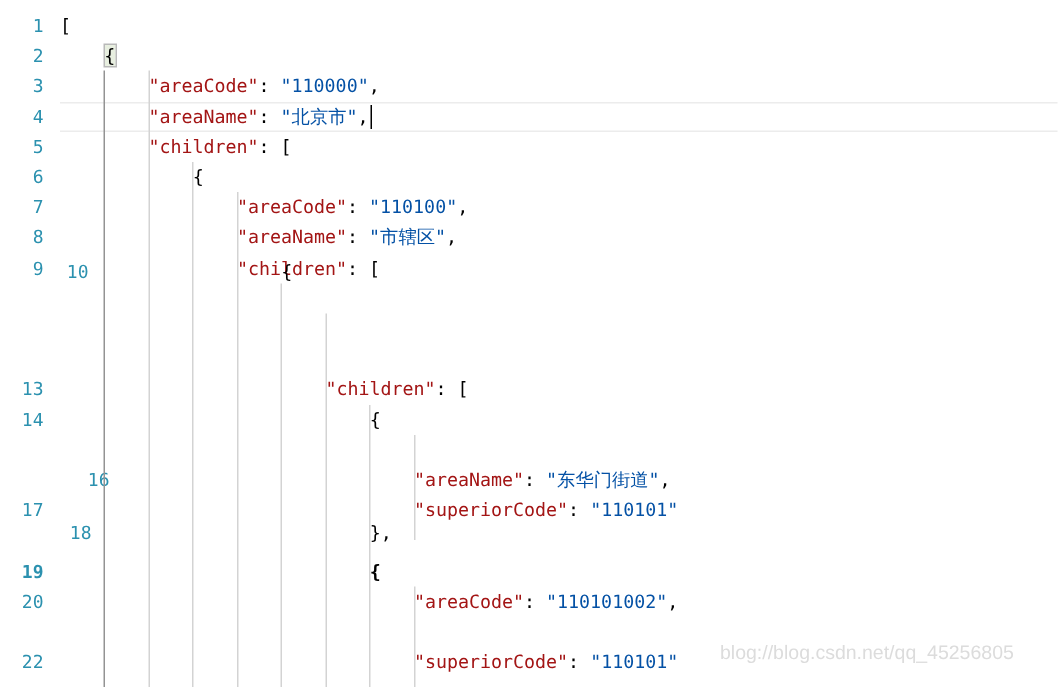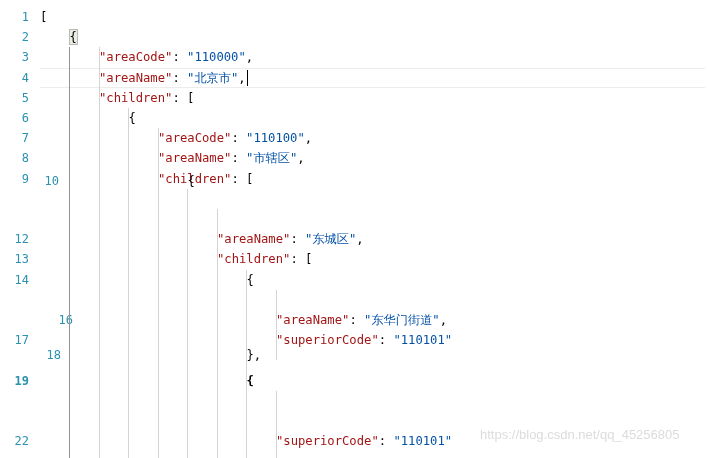--- a/index.html
+++ b/index.html
@@ -52,31 +52,31 @@
     <div class="line" style="top: 7px;"><span class="ln">1</span><span class="code" style="left: 40px;"><span class="p">[</span></span></div>
     <div class="line" style="top: 27.2px;"><span class="ln">2</span><span class="code" style="left: 69.5px;"><span class="p bracket-match">{</span></span></div>
     <div class="line" style="top: 47.4px;"><span class="ln">3</span><span class="code" style="left: 99px;"><span class="k">"areaCode"</span><span class="p">: </span><span class="s">"110000"</span><span class="p">,</span></span></div>
     <div class="line current" style="top: 67.6px;"><span class="ln">4</span><span class="code" style="left: 99px;"><span class="k">"areaName"</span><span class="p">: </span><span class="s">"北京市"</span><span class="p">,</span><span class="cursor"></span></span></div>
     <div class="line" style="top: 87.8px;"><span class="ln">5</span><span class="code" style="left: 99px;"><span class="k">"children"</span><span class="p">: [</span></span></div>
     <div class="line" style="top: 108px;"><span class="ln">6</span><span class="code" style="left: 128.5px;"><span class="p">{</span></span></div>
     <div class="line" style="top: 128.2px;"><span class="ln">7</span><span class="code" style="left: 158px;"><span class="k">"areaCode"</span><span class="p">: </span><span class="s">"110100"</span><span class="p">,</span></span></div>
     <div class="line" style="top: 148.4px;"><span class="ln">8</span><span class="code" style="left: 158px;"><span class="k">"areaName"</span><span class="p">: </span><span class="s">"市辖区"</span><span class="p">,</span></span></div>
     <div class="line" style="top: 168.6px;"><span class="ln">9</span><span class="code" style="left: 158px;"><span class="k">"children"</span><span class="p">: [</span></span></div>
     <div class="line" style="top: 171px; padding-left: 30px;"><span class="ln">10</span><span class="code" style="left: 187.5px;"><span class="p">{</span></span></div>
-    <div class="line" style="top: 229.2px;"><span class="ln">12</span><span class="code" style="left: 217px;"><span class="k">"areaName"</span><span class="p">: </span><span class="s">"东城区"</span><span class="p">,</span></span></div>
     <div class="line" style="top: 249.4px;"><span class="ln">13</span><span class="code" style="left: 217px;"><span class="k">"children"</span><span class="p">: [</span></span></div>
     <div class="line" style="top: 269.6px;"><span class="ln">14</span><span class="code" style="left: 246.5px;"><span class="p">{</span></span></div>
     <div class="line" style="top: 310px; padding-left: 44px;"><span class="ln">16</span><span class="code" style="left: 276px;"><span class="k">"areaName"</span><span class="p">: </span><span class="s">"东华门街道"</span><span class="p">,</span></span></div>
     <div class="line" style="top: 330.2px;"><span class="ln">17</span><span class="code" style="left: 276px;"><span class="k">"superiorCode"</span><span class="p">: </span><span class="s">"110101"</span></span></div>
     <div class="line" style="top: 345px; padding-left: 32px;"><span class="ln">18</span><span class="code" style="left: 246.5px;"><span class="p">},</span></span></div>
     <div class="line" style="top: 370.6px; font-weight: bold;"><span class="ln">19</span><span class="code" style="left: 246.5px;"><span class="p">{</span></span></div>
+    <div class="line" style="top: 390.8px;"><span class="ln">20</span><span class="code" style="left: 276px;"><span class="k">"areaCode"</span><span class="p">: </span><span class="s">"110101002"</span><span class="p">,</span></span></div>
     <div class="line" style="top: 431.2px;"><span class="ln">22</span><span class="code" style="left: 276px;"><span class="k">"superiorCode"</span><span class="p">: </span><span class="s">"110101"</span></span></div>
     <div class="guide active" style="left: 69px; top: 47.4px; height: 414px;"></div>
     <div class="guide" style="left: 98.5px; top: 47.4px; height: 414px;"></div>
     <div class="guide" style="left: 128px; top: 108px; height: 353.4px;"></div>
     <div class="guide" style="left: 157.5px; top: 128.2px; height: 333.2px;"></div>
     <div class="guide" style="left: 187px; top: 188.8px; height: 272.6px;"></div>
     <div class="guide" style="left: 216.5px; top: 209px; height: 252.4px;"></div>
     <div class="guide" style="left: 246px; top: 269.6px; height: 191.8px;"></div>
     <div class="guide" style="left: 275.5px; top: 289.8px; height: 70.6px;"></div>
     <div class="guide" style="left: 275.5px; top: 390.8px; height: 70.6px;"></div>
   </div>
-<div class="watermark">https://blog.csdn.net/qq_45256805</div>
+<div class="watermark">blog://blog.csdn.net/qq_45256805</div>
 
 </body></html>

